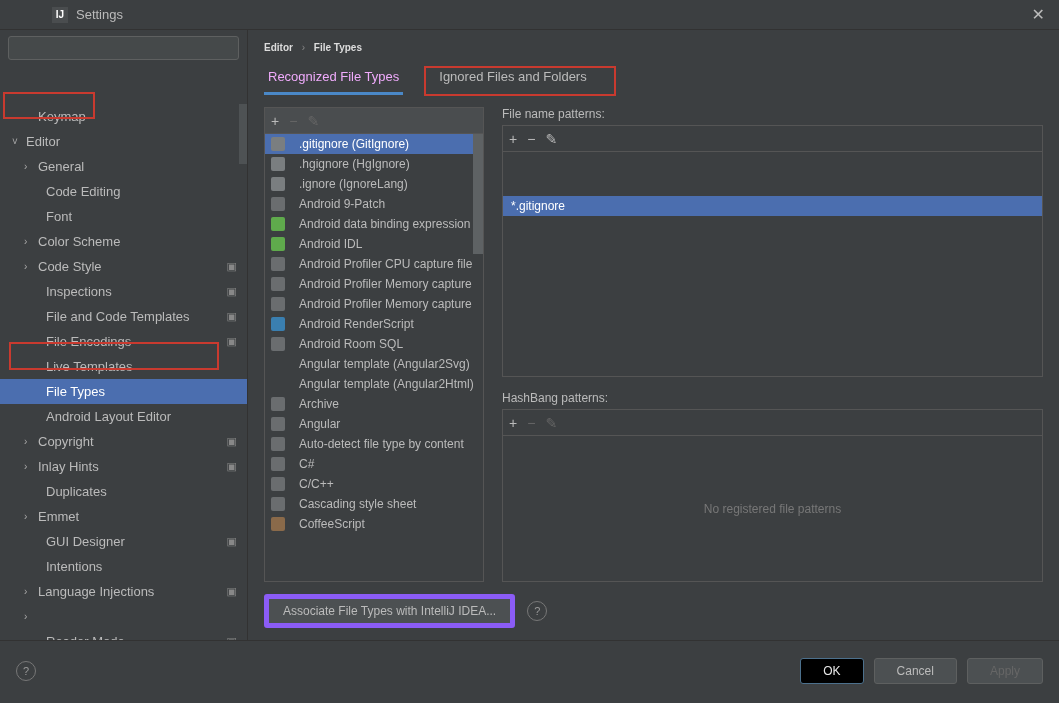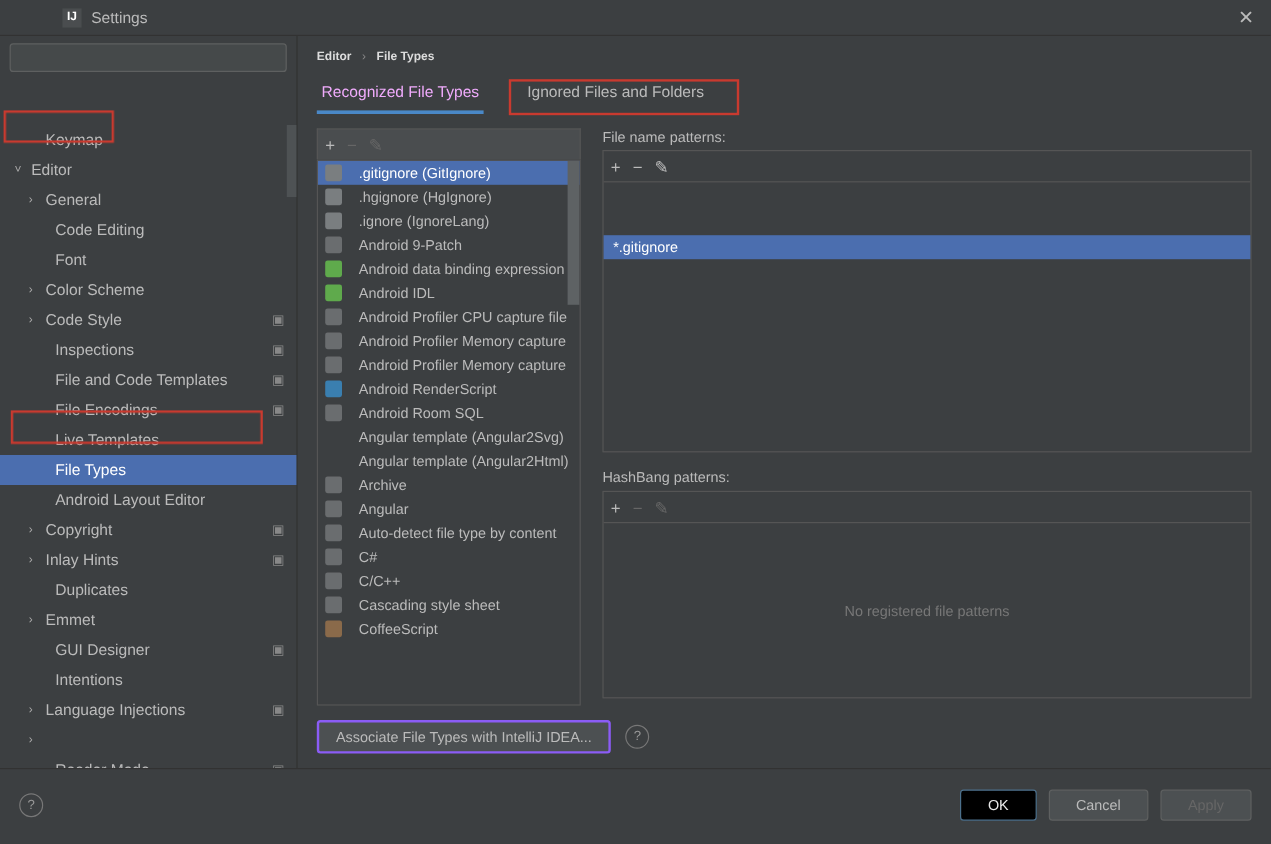--- a/index.html
+++ b/index.html
@@ -57,21 +57,21 @@
 .pattern-box { border: 1px solid #555; background: #3c3f41; }
 .pattern-toolbar { height: 26px; display: flex; align-items: center; padding: 0 6px; gap: 10px; border-bottom: 1px solid #555; }
 .pattern-toolbar span { cursor: pointer; color: #bbb; font-size: 14px; }
 .pattern-toolbar span.disabled { color: #666; }
 .pattern-list { height: 180px; }
 .pattern-item { height: 20px; padding: 0 8px; display: flex; align-items: center; font-size: 12px; }
 .pattern-item.selected { background: #4b6eaf; color: #fff; margin-top: 44px; }
 .empty-msg { height: 145px; display: flex; align-items: center; justify-content: center; color: #777; font-size: 12px; }
 
 .associate-row { padding: 12px 16px; display: flex; align-items: center; gap: 12px; }
-.assoc-btn { background: #4c5052; border: 2px solid #8b5cf6; color: #bbb; padding: 5px 14px; border-radius: 3px; cursor: pointer; font-size: 12px; }
+.assoc-btn { background: #4c5052; border: 5px solid #8b5cf6; color: #bbb; padding: 5px 14px; border-radius: 3px; cursor: pointer; font-size: 12px; }
 .help-circle { width: 20px; height: 20px; border: 1px solid #777; border-radius: 50%; display: flex; align-items: center; justify-content: center; color: #999; font-size: 11px; cursor: pointer; }
 
 .footer { height: 60px; border-top: 1px solid #323232; display: flex; align-items: center; padding: 0 16px; }
 .footer .help-circle { margin-right: auto; }
 .footer .btn { padding: 5px 22px; margin-left: 10px; border-radius: 3px; cursor: pointer; font-size: 12px; border: 1px solid #5e6060; background: #4c5052; color: #bbb; }
 .footer .btn.primary { background: #000000; border-color: #4c708c; color: #e8e8e8; }
 .footer .btn.disabled { color: #666; }
 
 ::-webkit-scrollbar { width: 10px; }
 ::-webkit-scrollbar-thumb { background: #5e6264; }

